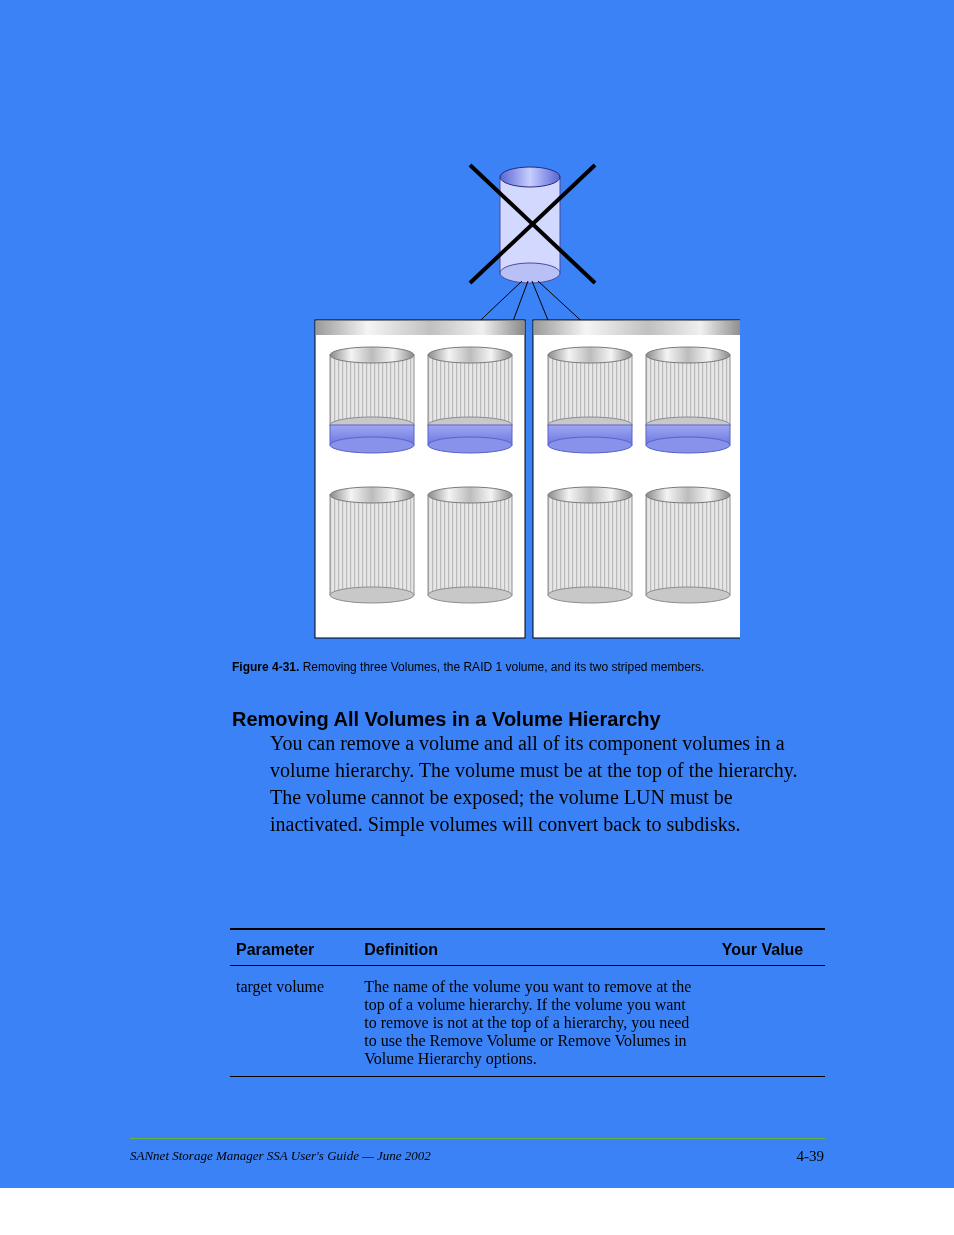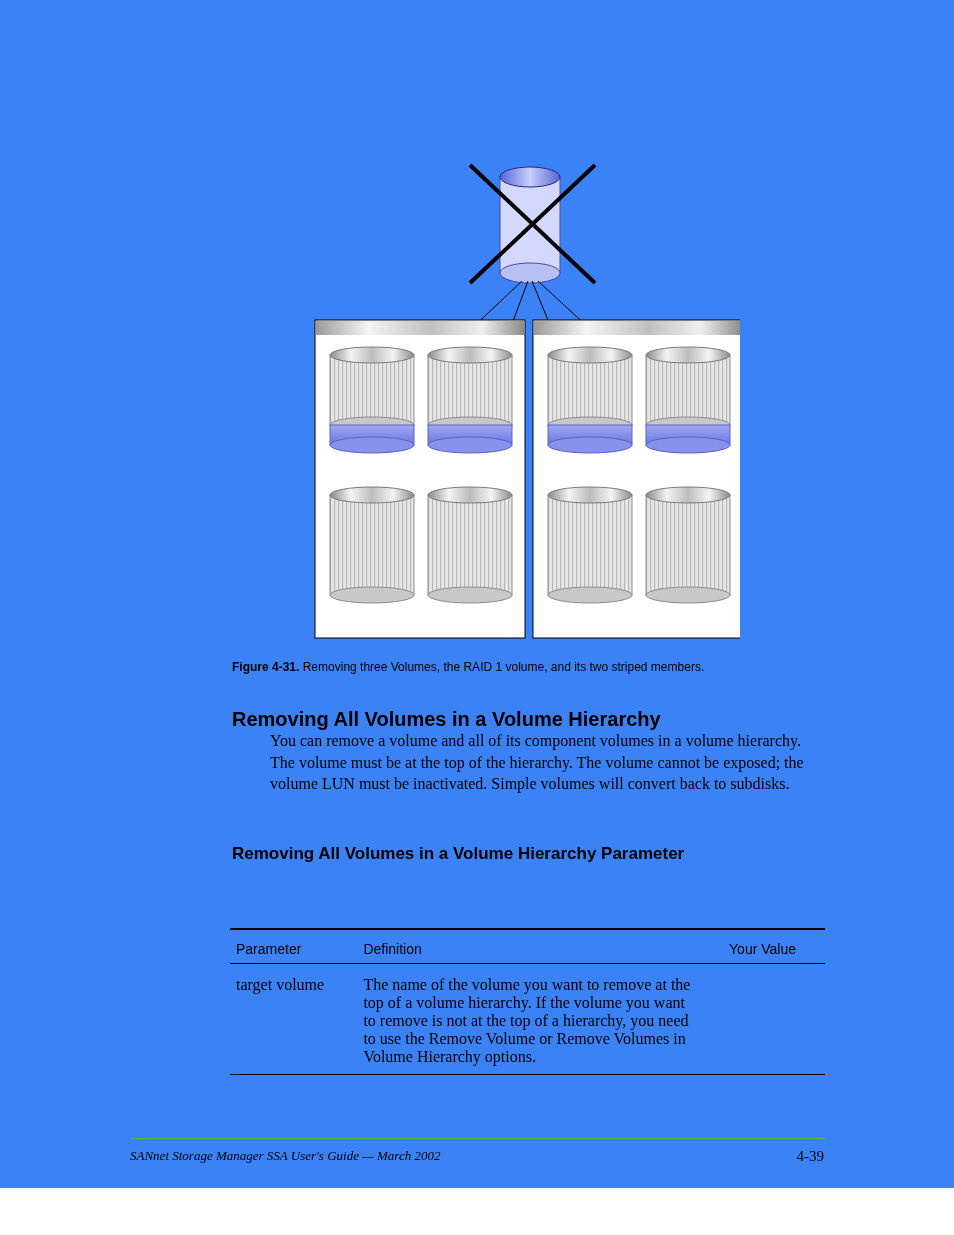--- a/index.html
+++ b/index.html
@@ -39,37 +39,37 @@
   }
   .h-sub {
     position: absolute;
     font-family: Arial, Helvetica, sans-serif;
     font-weight: bold;
     font-size: 17px;
     color: #000;
   }
   .body-text {
     position: absolute;
-    font-size: 16px;
+    font-size: 20px;
     line-height: 1.35;
   }
   .table-block {
     position: absolute;
     left: 230px;
     width: 595px;
     border-collapse: collapse;
   }
   .table-block .topline {
     border-top: 2px solid #000;
     height: 8px;
   }
   .table-block .head-row td {
     font-family: Arial, Helvetica, sans-serif;
-    font-weight: normal;
-    font-size: 14px;
+    font-weight: bold;
+    font-size: 16px;
     padding: 4px 6px 6px 6px;
   }
   .table-block .sep td {
     border-top: 1px solid #000;
     height: 6px;
     padding: 0;
   }
   .table-block .data-row td {
     font-size: 16px;
     padding: 6px 6px;
@@ -228,21 +228,20 @@
 
   <div class="fig-label" style="left:232px; top:660px; width:595px;">
     <span class="b">Figure 4-31.</span>
     <span>Removing three Volumes, the RAID 1 volume, and its two striped members.</span>
   </div>
 
   <div class="h-section" style="left:232px; top:697px;">Removing All Volumes in a Volume Hierarchy</div>
 
   <div class="body-text content-col" style="top:730px;">You can remove a volume and all of its component volumes in a volume hierarchy.  The volume must be at the top of the hierarchy. The volume cannot be exposed;  the volume LUN must be inactivated.  Simple volumes will convert back to subdisks.</div>
 
-  <div class="h-sub" style="left:232px; top:844px;">Removing All Volumes in a Volume Hierarchy Parameter</div>
 
 
   <table class="table-block" style="top:928px;">
     <tbody>
         <tr class="topline">
           <td colspan="3"></td>
         </tr>
     <tr class="head-row">
       <td style="width:120px;">Parameter</td>
       <td style="width:355px;margin-left:36px;">Definition</td>
@@ -253,16 +252,16 @@
         </tr>
     <tr class="data-row bot">
       <td>target volume</td>
       <td>The name of the volume you want to remove at the top of a volume hierarchy. If the volume you want to remove is not at the top of a hierarchy, you need to use the Remove Volume or Remove Volumes in Volume Hierarchy options.</td>
       <td></td>
     </tr>
   </tbody>
     </table>
 
   <div class="footer-rule"></div>
-  <div class="footer-left">SANnet Storage Manager SSA User's Guide — March 2002</div>
+  <div class="footer-left">SANnet Storage Manager SSA User's Guide — June 2002</div>
   <div class="footer-right">4-39</div>
 
 </div>
 
 </body></html>

